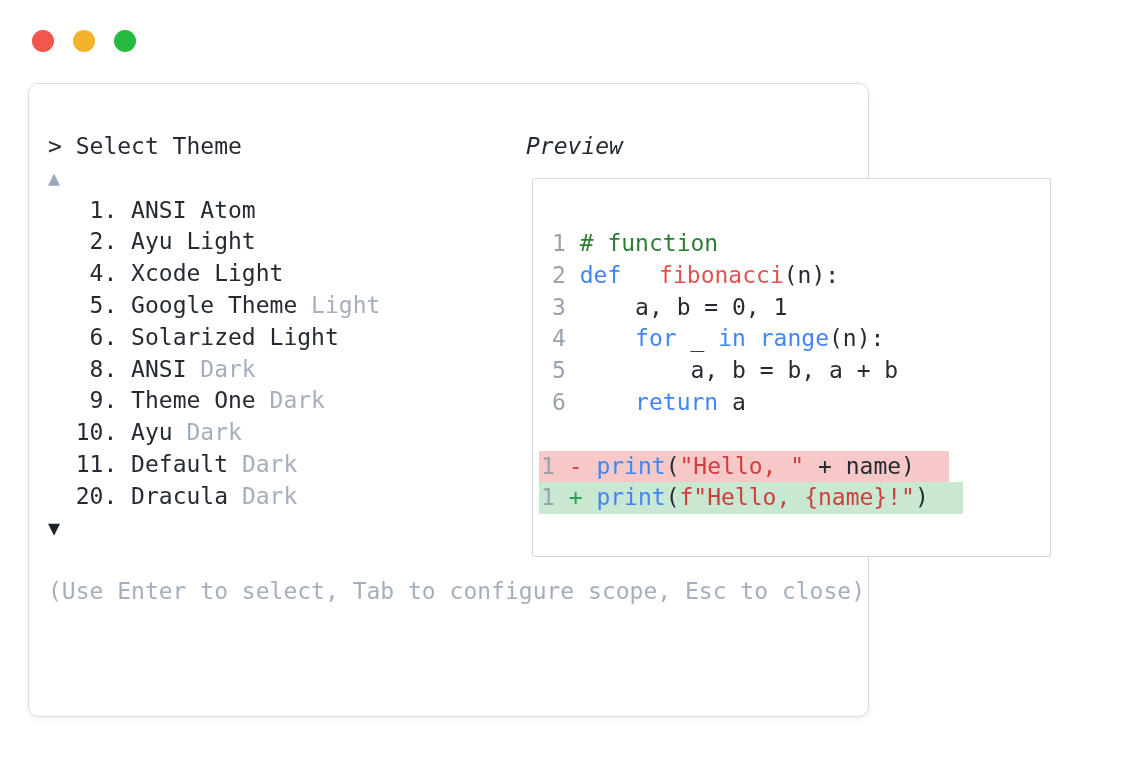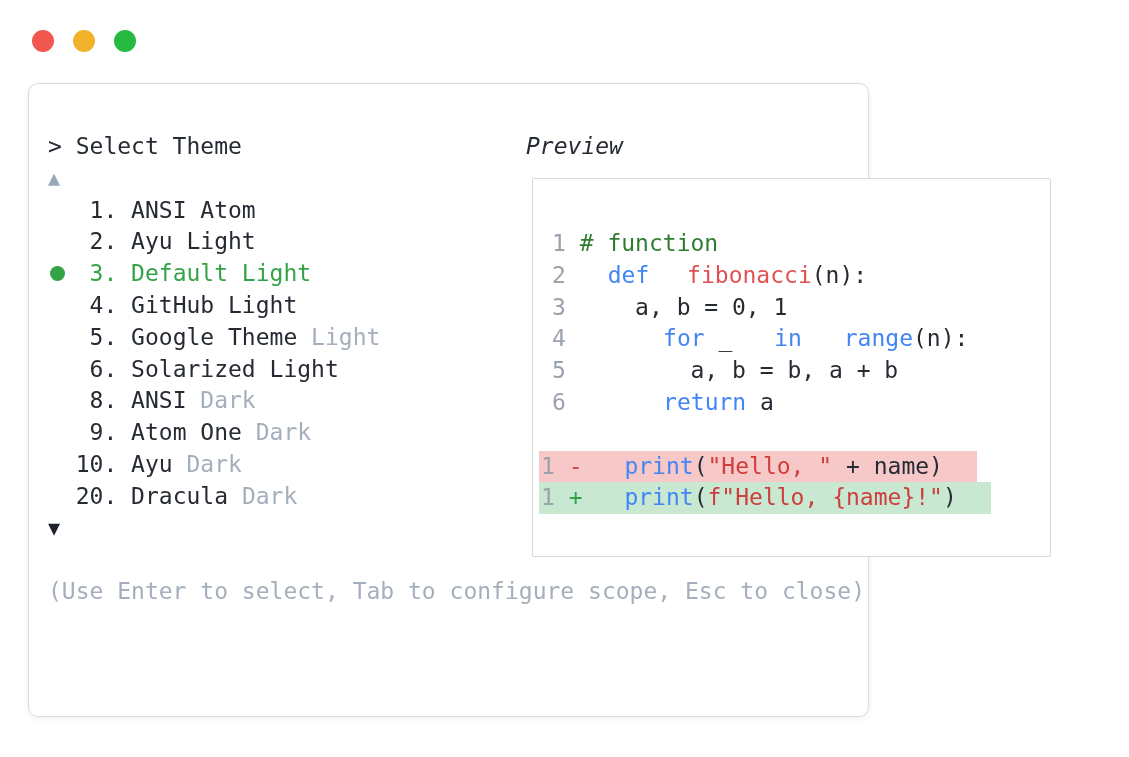--- a/index.html
+++ b/index.html
@@ -47,21 +47,21 @@
     border:1.5px solid var(--border-2); border-radius:2px; background:#fff;
   }
   .code {
     position:absolute; left:19px; top:49px;
     font-size:23px; line-height:31.8px; white-space:pre;
   }
   .cline { height:31.8px; white-space:pre; }
   .ln { color:var(--line-number); }
   .tok-plain   { color:var(--text); }
   .tok-comment { color:var(--comment); }
-  .tok-keyword { color:var(--keyword);margin-left:28px; }
+  .tok-keyword { color:var(--keyword); }
   .tok-func    { color:var(--func-name);margin-left:24px; }
   .tok-string  { color:var(--string); }
   .tok-minus   { color:var(--diff-minus); }
   .tok-plus    { color:var(--diff-plus); }
   .diffbg { display:inline-block; margin-left:-13px; padding:0 34px 0 2px; }
   .diffbg.removed { background:var(--diff-removed-bg); }
   .diffbg.added   { background:var(--diff-added-bg); }
 </style>
 </head>
 <body>
@@ -72,27 +72,27 @@
   <div class="dot dot-green"></div>
 </div>
 
 <div class="panel">
   <div class="leftcol">
     <div class="row prompt-row">&gt; Select Theme</div>
     <div class="row arrow-up">▲</div>
     <div id="theme-list">
         <div class="row item-row"><span class="prefix">   1. </span><span class="main">ANSI Atom</span></div>
         <div class="row item-row"><span class="prefix">   2. </span><span class="main">Ayu Light</span></div>
-        <div class="row item-row selected"><span class="bullet"></span><span class="prefix">   3. </span><span class="main">Default Light</span></div>
-        <div class="row item-row"><span class="prefix">   4. </span><span class="main">GitHub Light</span></div>
+        <div class="row item-row"><span class="prefix">   4. </span><span class="main">Xcode Light</span></div>
         <div class="row item-row"><span class="prefix">   5. </span><span class="main">Google Theme</span><span class="muted"> Light</span></div>
         <div class="row item-row"><span class="prefix">   6. </span><span class="main">Solarized Light</span></div>
         <div class="row item-row"><span class="prefix">   8. </span><span class="main">ANSI</span><span class="muted"> Dark</span></div>
-        <div class="row item-row"><span class="prefix">   9. </span><span class="main">Atom One</span><span class="muted"> Dark</span></div>
+        <div class="row item-row"><span class="prefix">   9. </span><span class="main">Theme One</span><span class="muted"> Dark</span></div>
         <div class="row item-row"><span class="prefix">  10. </span><span class="main">Ayu</span><span class="muted"> Dark</span></div>
+        <div class="row item-row"><span class="prefix">  11. </span><span class="main">Default</span><span class="muted"> Dark</span></div>
         <div class="row item-row"><span class="prefix">  20. </span><span class="main">Dracula</span><span class="muted"> Dark</span></div>
       </div>
     <div class="row arrow-down">▼</div>
     <div class="row"> </div>
     <div class="row hint-row">(Use Enter to select, Tab to configure scope, Esc to close)</div>
   </div>
 
   <div class="preview-title">Preview</div>
 
   <div class="codebox">

